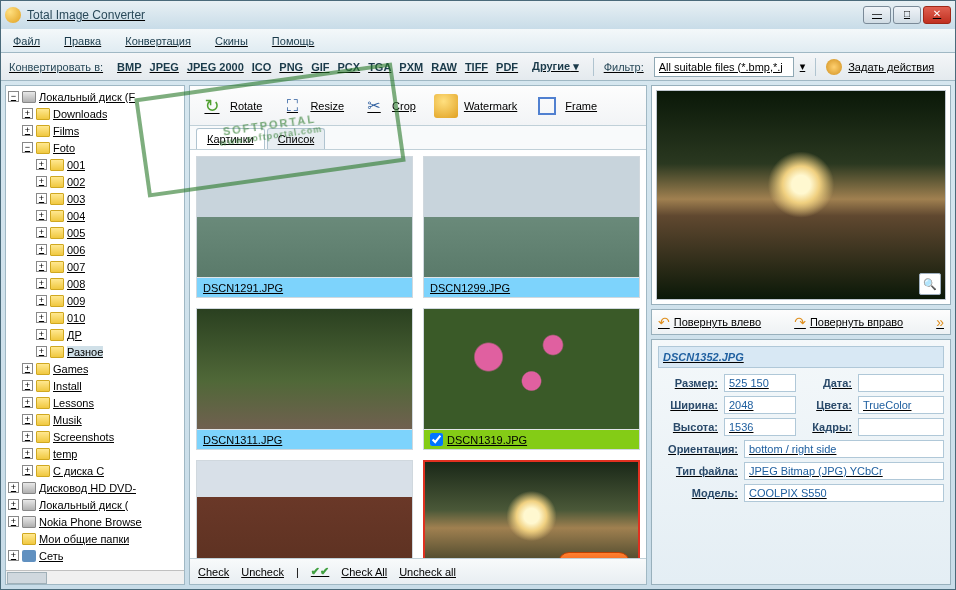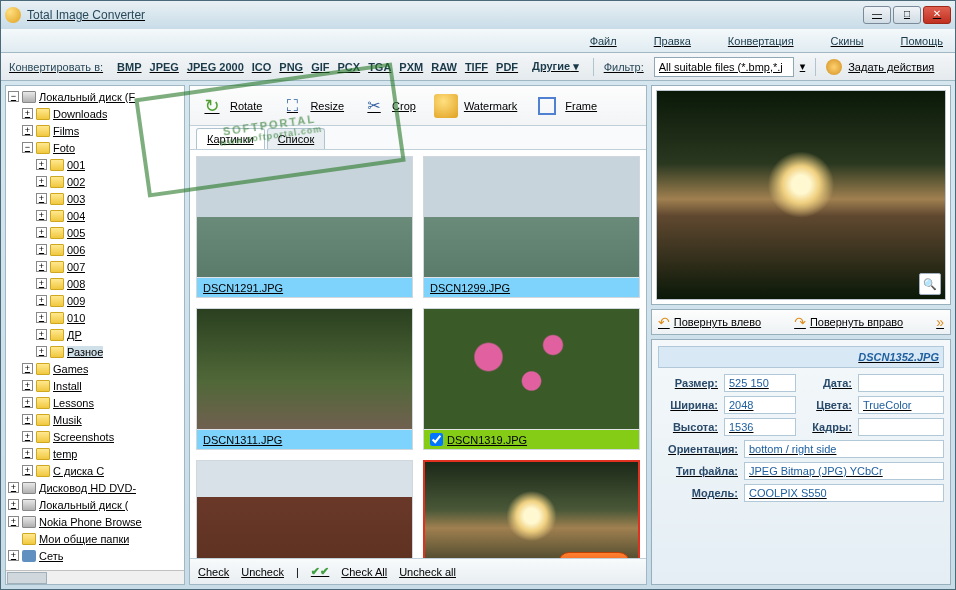--- a/index.html
+++ b/index.html
@@ -7,21 +7,21 @@
 
 .window { background: linear-gradient(180deg, #d8e8f0 0%, #c8dce8 100%); border: 1px solid #4a6a7a; height: 590px; display: flex; flex-direction: column; text-decoration: underline; }
 
 .titlebar { height: 28px; display: flex; align-items: center; padding: 0 4px; background: linear-gradient(180deg, #e8f0f4 0%, #c8dce8 100%); }
 .titlebar .app-icon { width: 16px; height: 16px; border-radius: 50%; background: radial-gradient(circle at 30% 30%, #ffe080, #e0a020); margin-right: 6px; }
 .titlebar .title { color: #2a4a5a; font-size: 12px; }
 .winbtns { margin-left: auto; display: flex; gap: 2px; }
 .winbtn { width: 28px; height: 18px; border: 1px solid #7a8a98; background: linear-gradient(180deg, #f0f4f8, #d0dce4); border-radius: 3px; text-align: center; line-height: 14px; font-size: 10px; cursor: pointer; }
 .winbtn.close { background: linear-gradient(180deg, #e06050, #c03020); color: #fff; border-color: #a02818; }
 
-.menubar { height: 24px; display: flex; align-items: center; padding: 0 8px; gap: 29px; background: linear-gradient(180deg, #f4f8fa, #e0ecf2); border-bottom: 1px solid #a0b8c4; justify-content: flex-end; }
+.menubar { height: 24px; display: flex; align-items: center; padding: 0 8px; gap: 16px; background: linear-gradient(180deg, #f4f8fa, #e0ecf2); border-bottom: 1px solid #a0b8c4; }
 .menubar span { color: #1a3a4a; cursor: pointer; padding: 2px 4px; }
 
 .toolbar1 { height: 28px; display: flex; align-items: center; padding: 0 8px; background: linear-gradient(180deg, #f4f6f8, #e4eaee); border-bottom: 1px solid #a0b8c4; gap: 6px; }
 .toolbar1 .label { color: #2a4a5a; margin-right: 4px; }
 .toolbar1 .fmt { font-weight: bold; color: #1a3a4a; padding: 2px 4px; cursor: pointer; }
 .toolbar1 .sep { width: 1px; height: 18px; background: #b0c4d0; margin: 0 4px; }
 .toolbar1 .filter-input { height: 20px; width: 140px; border: 1px solid #8fa8b4; background: #fff; padding: 0 4px; }
 .toolbar1 .gear { width: 16px; height: 16px; border-radius: 50%; background: radial-gradient(circle, #ffd070, #d09020); }
 
 .content { flex: 1; display: flex; margin: 4px; gap: 4px; overflow: hidden; }
@@ -79,21 +79,21 @@
 .right-panel { width: 300px; display: flex; flex-direction: column; gap: 4px; }
 .preview-box { background: #fff; border: 1px solid #98b0bc; padding: 4px; }
 .preview-img { height: 210px; background: radial-gradient(circle at 50% 45%, #fff8d0 5%, #f0d080 10%, transparent 18%), linear-gradient(180deg, #0a1808 0%, #2a3820 35%, #a08050 52%, #604830 60%, #0a1808 100%); position: relative; border: 1px solid #c0c8d0; }
 .zoom-btn { position: absolute; bottom: 4px; right: 4px; width: 22px; height: 22px; background: #fff; border: 1px solid #a0b0c0; border-radius: 2px; display: flex; align-items: center; justify-content: center; cursor: pointer; color: #4070b0; }
 
 .rotate-bar { height: 26px; display: flex; align-items: center; justify-content: space-between; padding: 0 6px; background: linear-gradient(180deg, #fdfdfd, #eef2f4); border: 1px solid #98b0bc; }
 .rotate-bar .btn { display: flex; align-items: center; gap: 4px; cursor: pointer; }
 .rotate-bar .arr { color: #e09020; font-size: 14px; }
 
 .info-panel { flex: 1; background: linear-gradient(180deg, #f4f8fa, #e4eef4); border: 1px solid #98b0bc; padding: 6px; }
-.info-title { text-align: right; font-weight: bold; font-style: italic; color: #2060a0; padding: 4px; background: #d8e8f4; border: 1px solid #b0c8d8; margin-bottom: 6px; }
+.info-title { text-align: left; font-weight: bold; font-style: italic; color: #2060a0; padding: 4px; background: #d8e8f4; border: 1px solid #b0c8d8; margin-bottom: 6px; }
 .info-grid { display: grid; grid-template-columns: 60px 72px 50px 1fr; gap: 4px 6px; align-items: center; }
 .info-grid .k { text-align: right; font-weight: bold; color: #2a4a6a; }
 .info-grid .v { background: #fff; border: 1px solid #b0c8d8; padding: 2px 4px; color: #2060a0; height: 18px; overflow: hidden; }
 .info-row { display: flex; align-items: center; margin-top: 4px; gap: 6px; }
 .info-row .k { width: 80px; text-align: right; font-weight: bold; color: #2a4a6a; }
 .info-row .v { flex: 1; background: #fff; border: 1px solid #b0c8d8; padding: 2px 4px; color: #2060a0; height: 18px; }
 </style>
 </head>
 <body>
 

